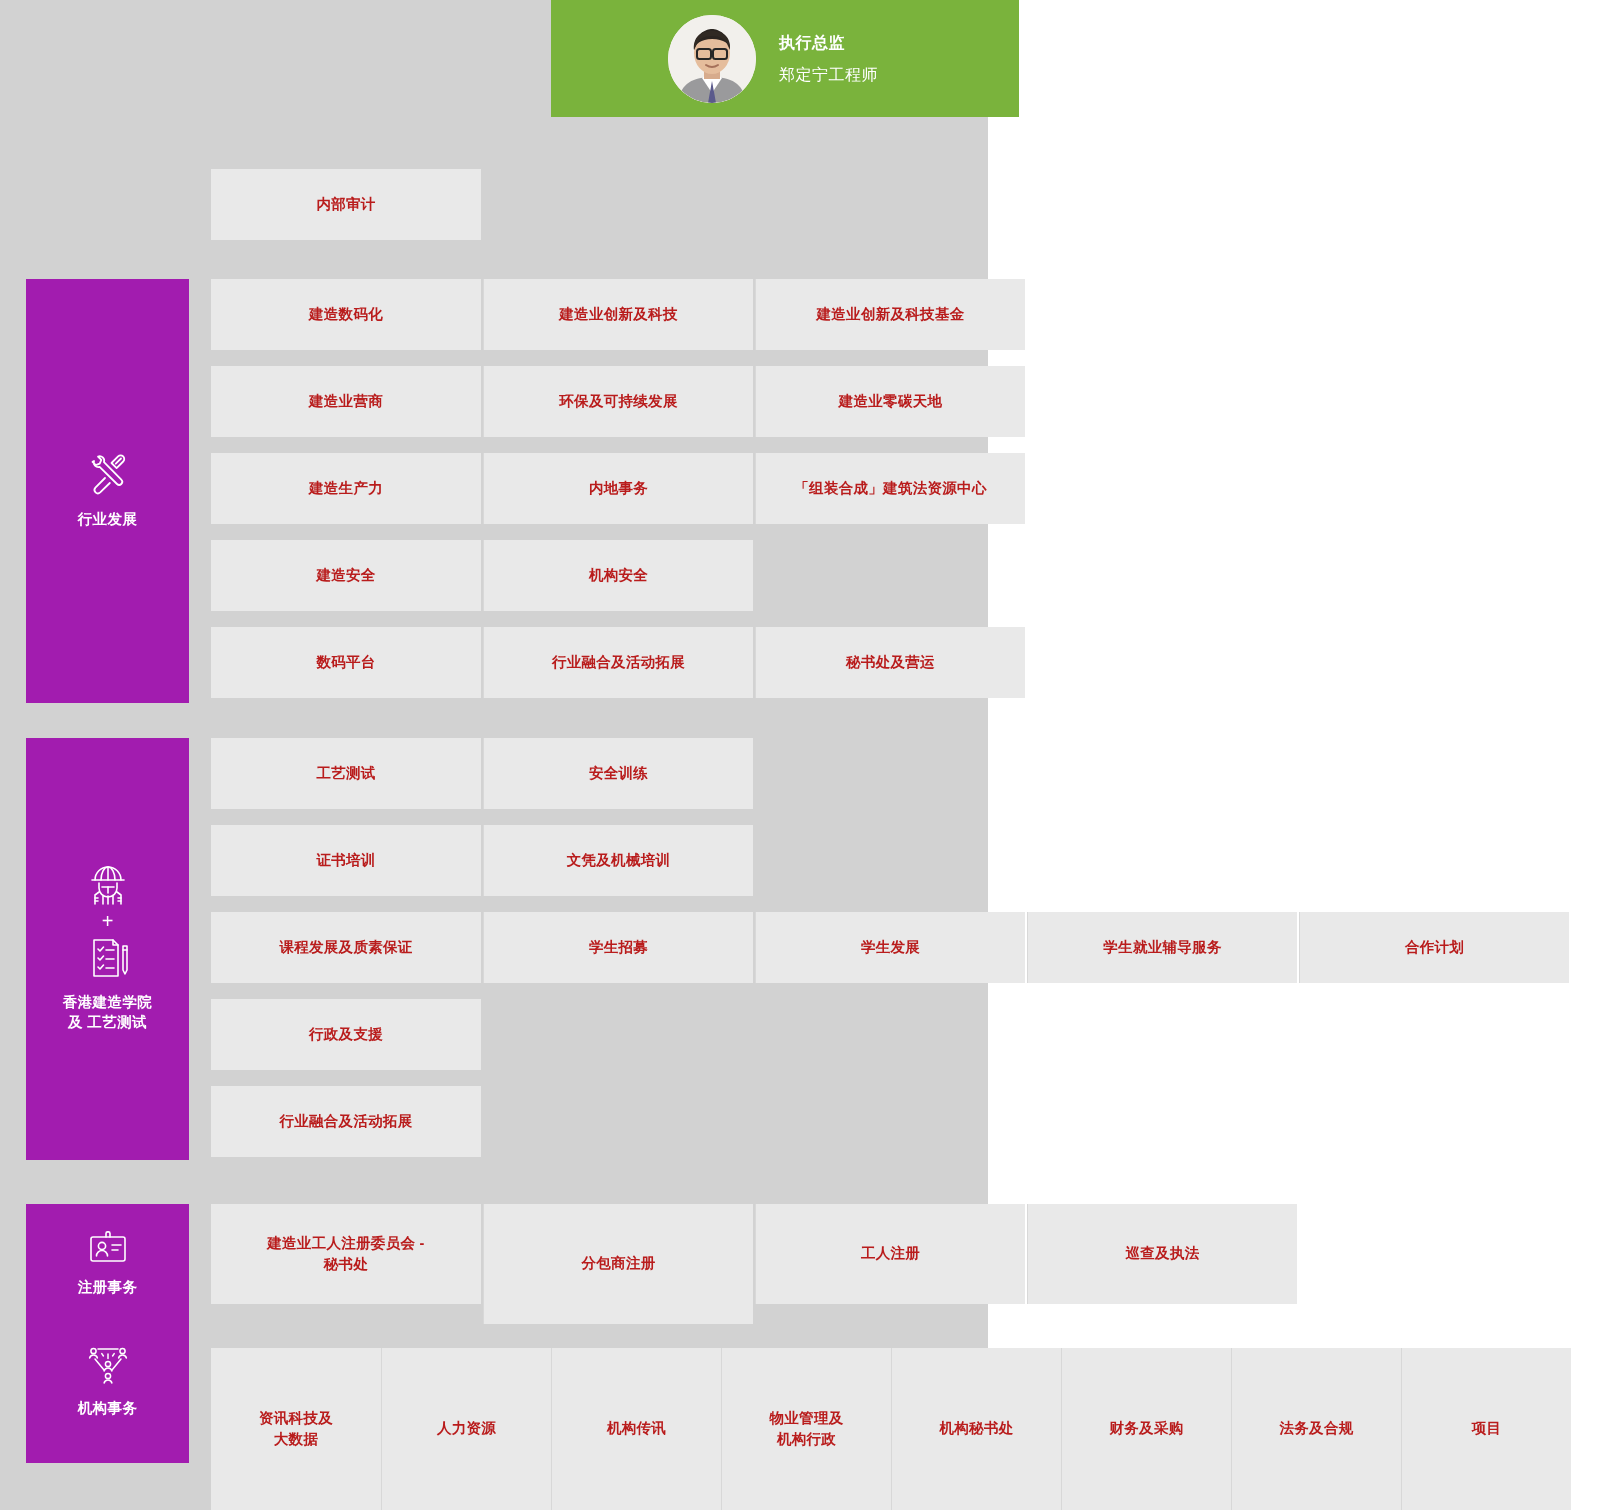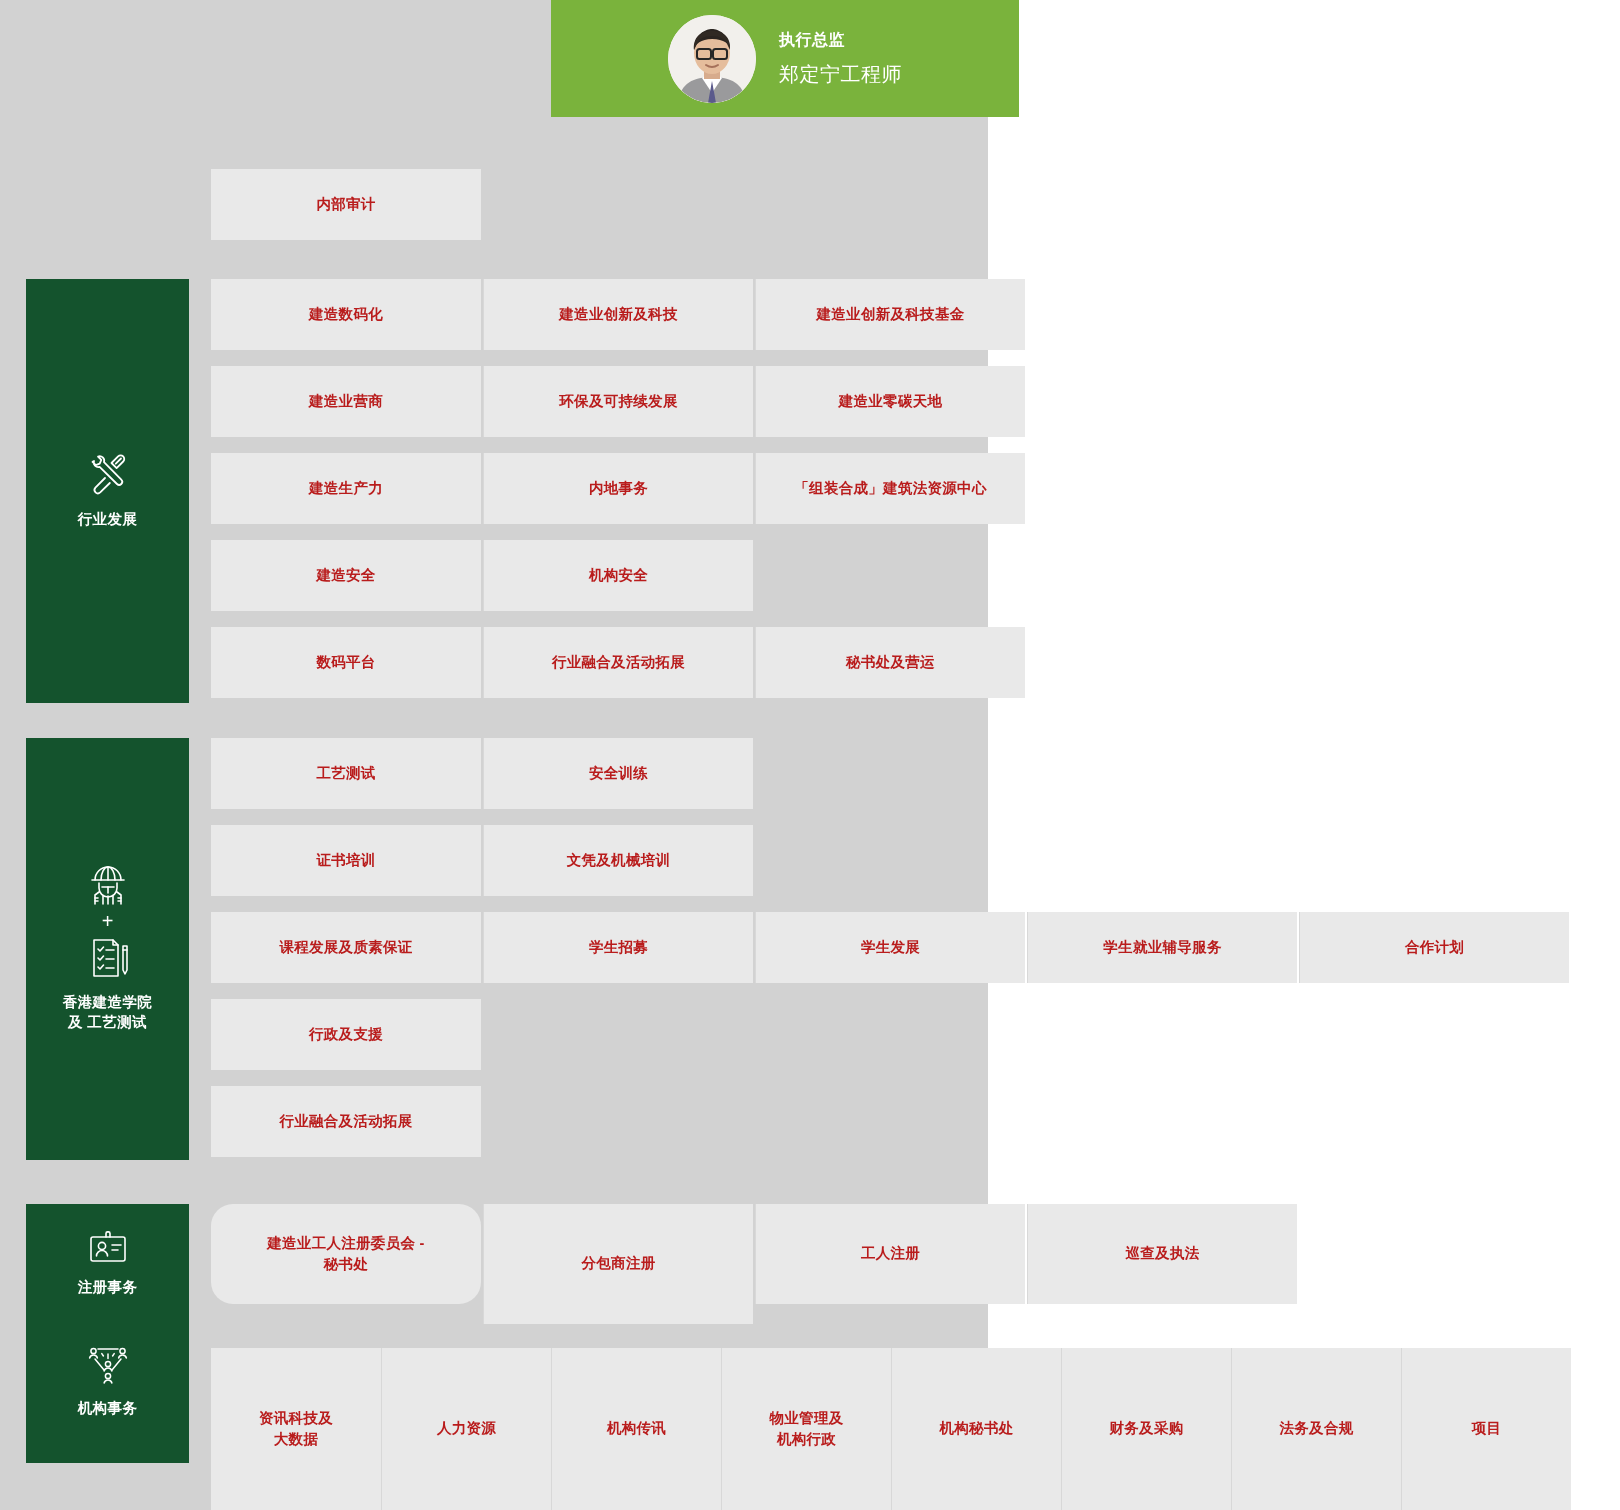--- a/index.html
+++ b/index.html
@@ -23,26 +23,26 @@
   }
   .exec-avatar{
     width:88px;height:88px;border-radius:50%;
     margin-left:117px;
     background:#eceae6;
     overflow:hidden;position:relative;flex:none;
     box-shadow:inset 0 0 0 1px rgba(255,255,255,.5);
   }
   .exec-text{margin-left:23px;color:#ffffff;line-height:1.45;}
   .exec-role{font-size:16px;font-weight:bold;letter-spacing:.5px;}
-  .exec-name{font-size:20px;font-weight:normal;letter-spacing:.5px;margin-top:9px;}
+  .exec-name{font-size:16px;font-weight:normal;letter-spacing:.5px;margin-top:9px;}
 
   
   .side{
     position:absolute;left:26px;width:163px;
-    background:#14532d;
+    background:#a21caf;
     color:#ffffff;
     display:flex;flex-direction:column;align-items:center;justify-content:center;
   }
   .side .icon{display:flex;flex-direction:column;align-items:center;justify-content:center;}
   .side .plus{font-size:20px;line-height:1;margin:6px 0;font-weight:300;color:#fff;}
   .side .side-label{
     font-size:14.5px;font-weight:bold;text-align:center;line-height:1.35;
     margin-top:14px;letter-spacing:.4px;
   }
 
@@ -194,21 +194,21 @@
         <rect x="3" y="7" width="34" height="24" rx="2"></rect>
         <path d="M18 7 V3.5 a1.6 1.6 0 0 1 1.6 -1.6 h0.8 A1.6 1.6 0 0 1 22 3.5 V7"></path>
         <circle cx="14" cy="16" r="3.6"></circle>
         <path d="M8.5 26 a5.5 5.5 0 0 1 11 0"></path>
         <path d="M24 15 h9 M24 20 h6"></path>
       </svg>
     </div>
     <div class="side-label">注册事务</div>
   </div>
 
-  <div class="box" style="left:211px;top:1204px;width:270px;height:100px;border-radius:22px;">
+  <div class="box" style="left:211px;top:1204px;width:270px;height:100px;">
     <span style="display:block">
       <span>建造业工人注册委员会 -</span><br>
       <span>秘书处</span>
     </span>
   </div>
   <div class="box sep" style="left:483px;top:1204px;width:270px;height:120px;">分包商注册</div>
   <div class="box sep" style="left:755px;top:1204px;width:270px;height:100px;">工人注册</div>
   <div class="box sep" style="left:1027px;top:1204px;width:270px;height:100px;">巡查及执法</div>
 
   <div class="side" style="top:1301px;height:162px;">

